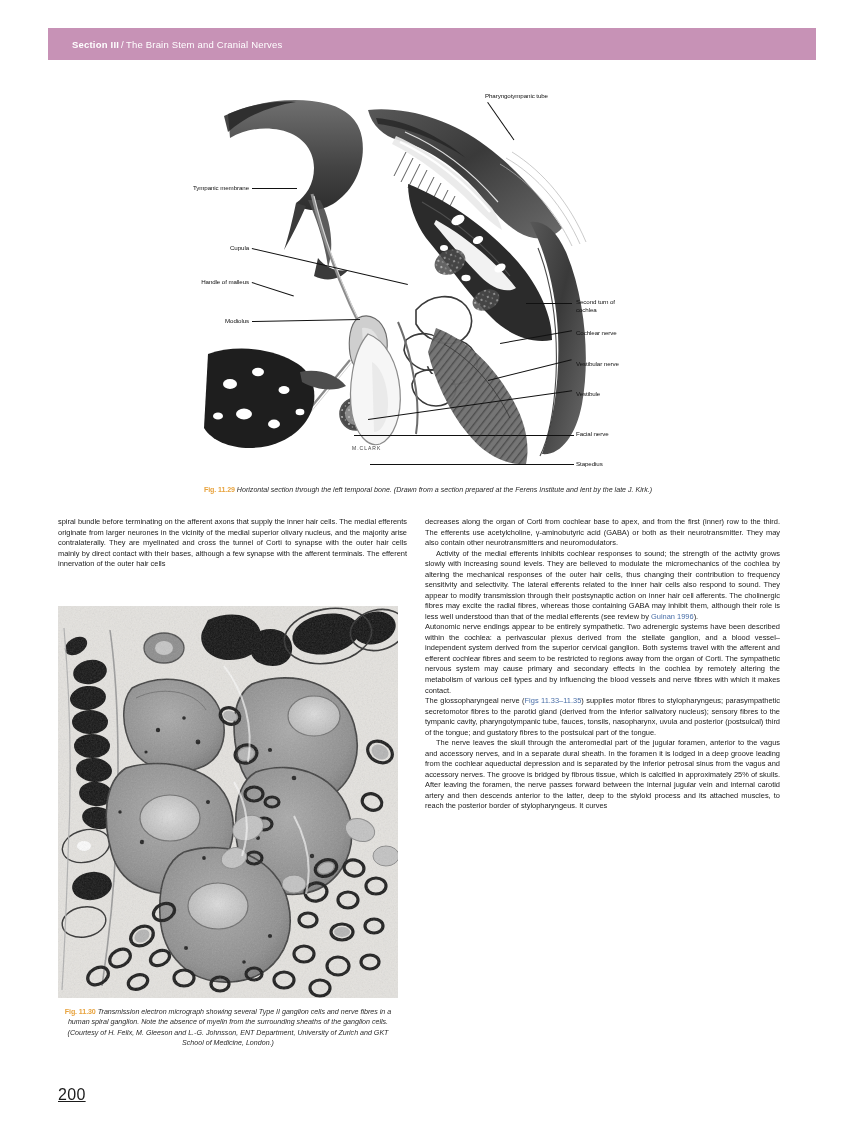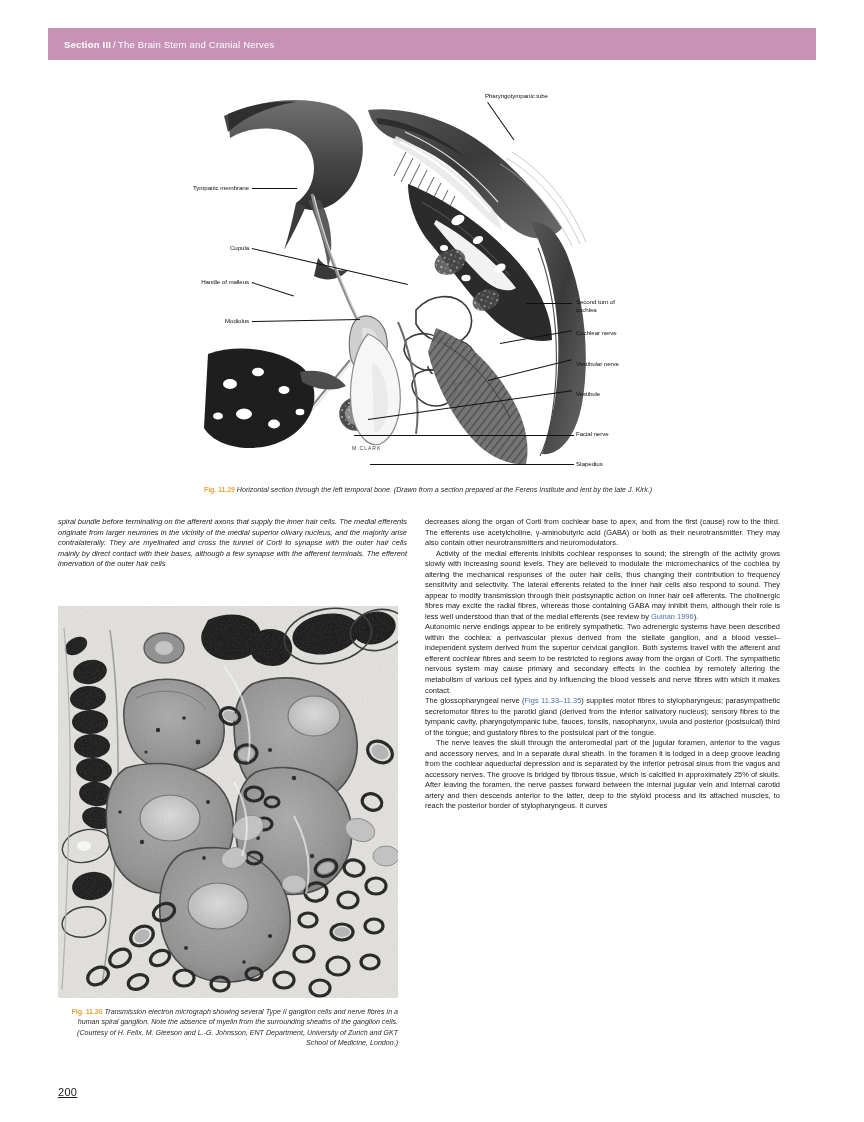--- a/index.html
+++ b/index.html
@@ -18,21 +18,21 @@
 
   
   .header-band{
     position:absolute;
     left:48px;top:28px;
     width:768px;height:32px;
     background:#c792b6;
     display:flex;align-items:center;
   }
   .header-text{
-    padding-left:16px;
+    padding-left:24px;
     font-size:9.5px;
     color:#ffffff;
     letter-spacing:.2px;
     white-space:nowrap;
   }
   .header-text b{font-weight:bold;}
   .header-text .sep{font-weight:normal;padding:0 2px;}
 
   
   .fig-top{
@@ -78,21 +78,21 @@
     font-weight:bold;
     color:#e8a33d;
     letter-spacing:-.1px;
   }
   #cap-1129{
     left:44px;top:485px;width:768px;
     text-align:center;
   }
   #cap-1130{
     left:58px;top:1007px;width:340px;
-    text-align:right;
+    text-align:center;
   }
 
   
   .fig-micro{
     position:absolute;
     left:58px;top:606px;
     width:340px;height:392px;
     background:#ebe9e6;
     overflow:hidden;
   }
@@ -100,21 +100,21 @@
 
   
   .col{
     position:absolute;
     font-size:7.45px;
     line-height:1.415;
     color:#1b1b1b;
     text-align:justify;
     text-justify:inter-word;
   }
-  #col-left{ left:58px; top:517px; width:349px;font-style:italic; }
+  #col-left{ left:58px; top:517px; width:349px; }
   #col-right{ left:425px; top:517px; width:355px; }
 
   .col p{margin:0;}
   .col p.ind{text-indent:11px;}
 
   h3.sub{
     margin:9px 0 1px 0;
     font-size:12.4px;
     font-style:italic;
     font-weight:normal;
@@ -129,21 +129,21 @@
     color:#9b7fb8;
     letter-spacing:.15px;
     line-height:1.2;
   }
   .xref{color:#4a6fa8;}
 
   
   .folio{
     position:absolute;
     left:58px;top:1086px;
-    font-size:11px;
+    font-size:16px;
     color:#1b1b1b;
     letter-spacing:.3px;
     text-decoration:underline;
   }
 </style>
 </head>
 <body>
 
 <div class="page">
 
@@ -535,21 +535,21 @@
     </svg>
   </div>
 
   <div class="caption" id="cap-1130">
     <span class="fignum">Fig. 11.30</span>
     <span>Transmission electron micrograph showing several Type II ganglion cells and nerve fibres in a human spiral ganglion. Note the absence of myelin from the surrounding sheaths of the ganglion cells. (Courtesy of H. Felix, M. Gleeson and L.-G. Johnsson, ENT Department, University of Zurich and GKT School of Medicine, London.)</span>
   </div>
 
   <div class="col" id="col-right">
 
-    <p>decreases along the organ of Corti from cochlear base to apex, and from the first (cause) row to the third. The efferents use acetylcholine, γ-aminobutyric acid (GABA) or both as their neurotransmitter. They may also contain other neurotransmitters and neuromodulators.</p>
+    <p>decreases along the organ of Corti from cochlear base to apex, and from the first (inner) row to the third. The efferents use acetylcholine, γ-aminobutyric acid (GABA) or both as their neurotransmitter. They may also contain other neurotransmitters and neuromodulators.</p>
 
     <p class="ind"><span>Activity of the medial efferents inhibits cochlear responses to sound; the strength of the activity grows slowly with increasing sound levels. They are believed to modulate the micromechanics of the cochlea by altering the mechanical responses of the outer hair cells, thus changing their contribution to frequency sensitivity and selectivity. The lateral efferents related to the inner hair cells also respond to sound. They appear to modify transmission through their postsynaptic action on inner hair cell afferents. The cholinergic fibres may excite the radial fibres, whereas those containing GABA may inhibit them, although their role is less well understood than that of the medial efferents (see review by </span><span class="xref">Guinan 1996</span><span>).</span></p>
 
 
     <p>Autonomic nerve endings appear to be entirely sympathetic. Two adrenergic systems have been described within the cochlea: a perivascular plexus derived from the stellate ganglion, and a blood vessel–independent system derived from the superior cervical ganglion. Both systems travel with the afferent and efferent cochlear fibres and seem to be restricted to regions away from the organ of Corti. The sympathetic nervous system may cause primary and secondary effects in the cochlea by remotely altering the metabolism of various cell types and by influencing the blood vessels and nerve fibres with which it makes contact.</p>
 
 
     <p><span>The glossopharyngeal nerve (</span><span class="xref">Figs 11.33–11.35</span><span>) supplies motor fibres to stylopharyngeus; parasympathetic secretomotor fibres to the parotid gland (derived from the inferior salivatory nucleus); sensory fibres to the tympanic cavity, pharyngotympanic tube, fauces, tonsils, nasopharynx, uvula and posterior (postsulcal) third of the tongue; and gustatory fibres to the postsulcal part of the tongue.</span></p>
 
     <p class="ind">The nerve leaves the skull through the anteromedial part of the jugular foramen, anterior to the vagus and accessory nerves, and in a separate dural sheath. In the foramen it is lodged in a deep groove leading from the cochlear aqueductal depression and is separated by the inferior petrosal sinus from the vagus and accessory nerves. The groove is bridged by fibrous tissue, which is calcified in approximately 25% of skulls. After leaving the foramen, the nerve passes forward between the internal jugular vein and internal carotid artery and then descends anterior to the latter, deep to the styloid process and its attached muscles, to reach the posterior border of stylopharyngeus. It curves</p>

